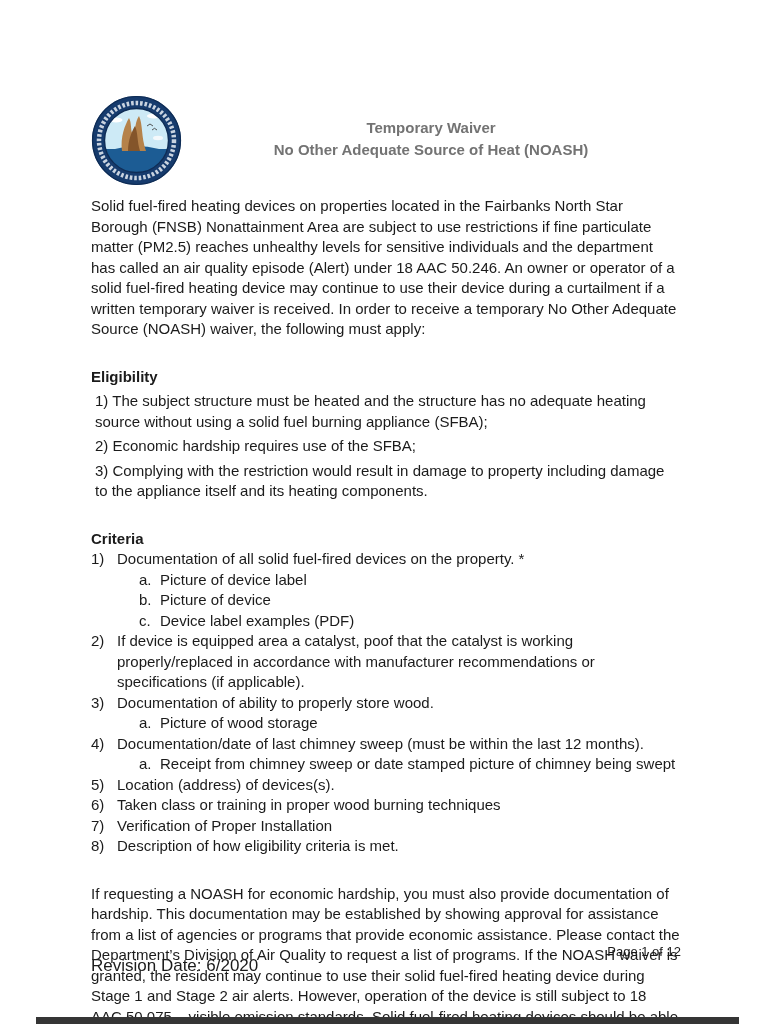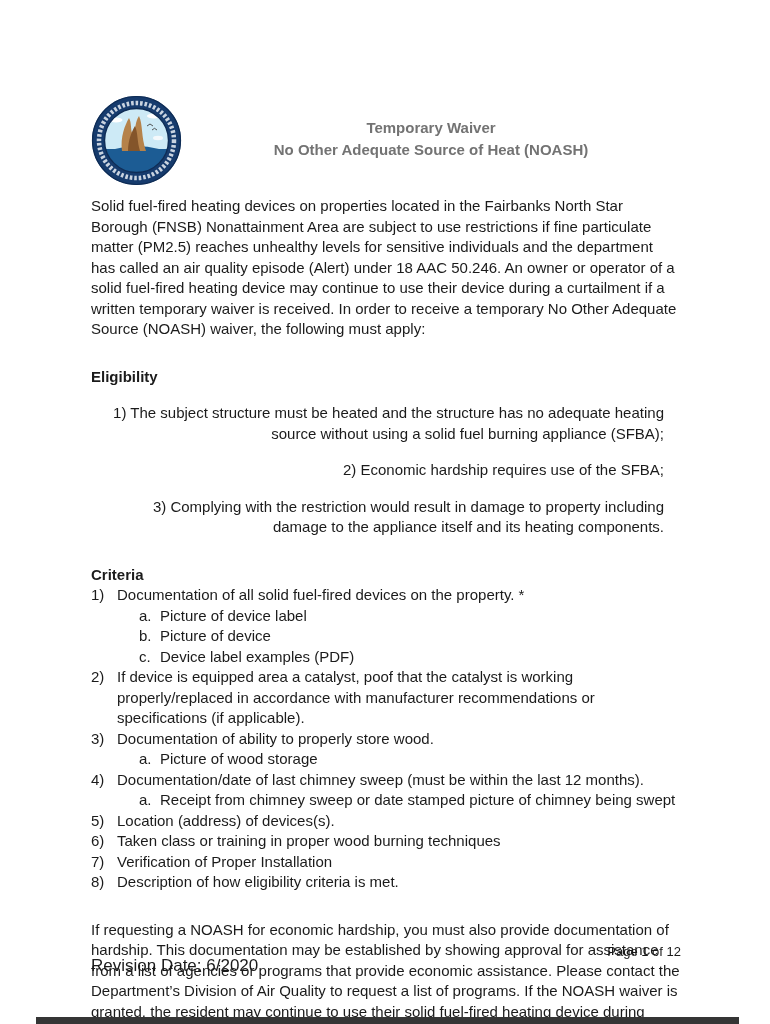--- a/index.html
+++ b/index.html
@@ -21,21 +21,21 @@
     font-weight: 700;
     font-size: 15px;
     line-height: 22px;
     color: #737373;
     padding-bottom: 4px;
   }
 
   .para, .item, .heading, .li { font-size: 15px; line-height: 20.5px; }
   .para.intro { margin-top: 10px; }
   .heading { font-weight: 700; margin-top: 27px; }
-  .item { margin: 16px; text-align: right; }
+  .item { margin: 4px; }
 
   .li { display: flex; }
   .li .marker { flex: 0 0 26px; }
   .li .txt { flex: 1; }
   .li.sub { padding-left: 48px; }
   .li.sub .marker { flex: 0 0 21px; }
 
   .closing { margin-top: 27px; }
 
   .page-num {

